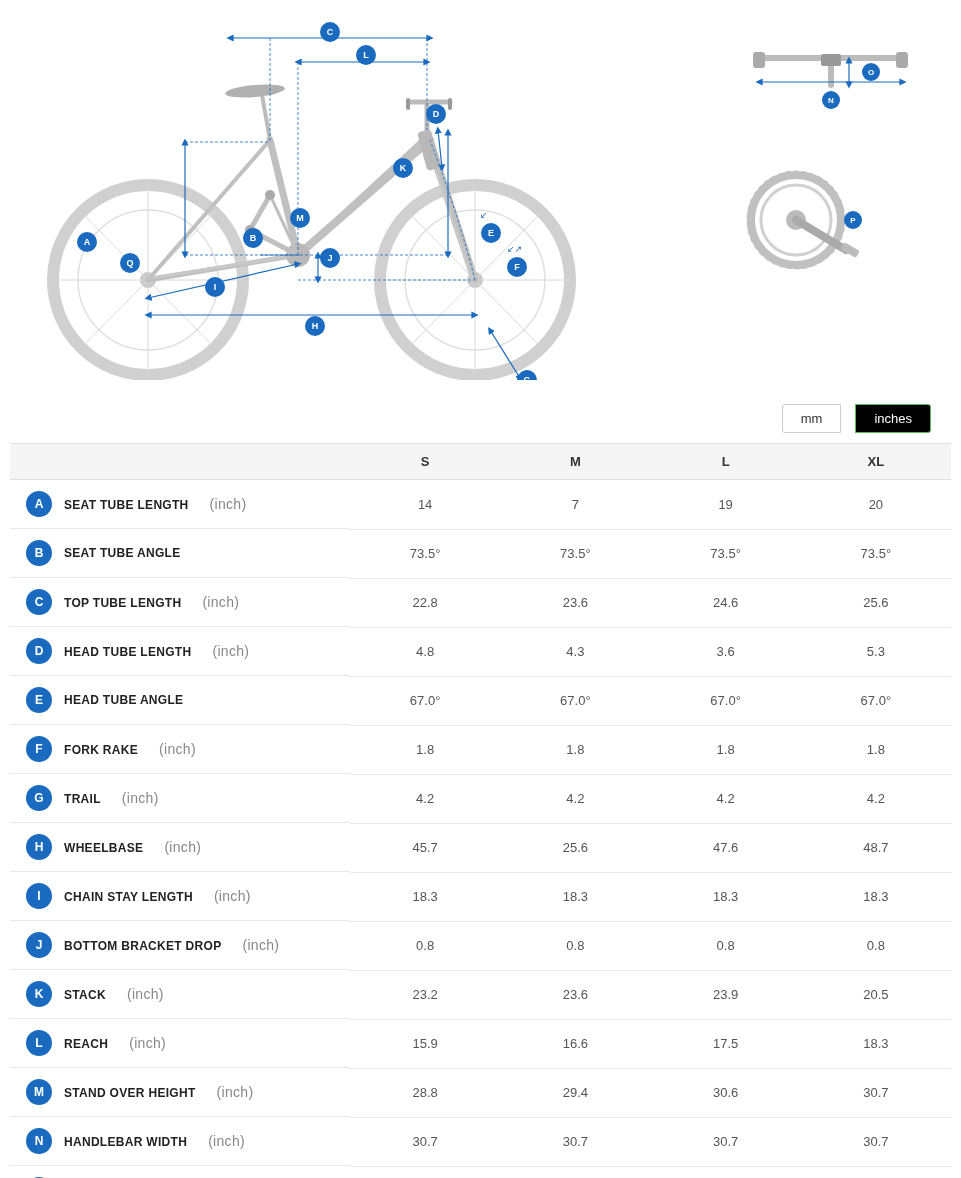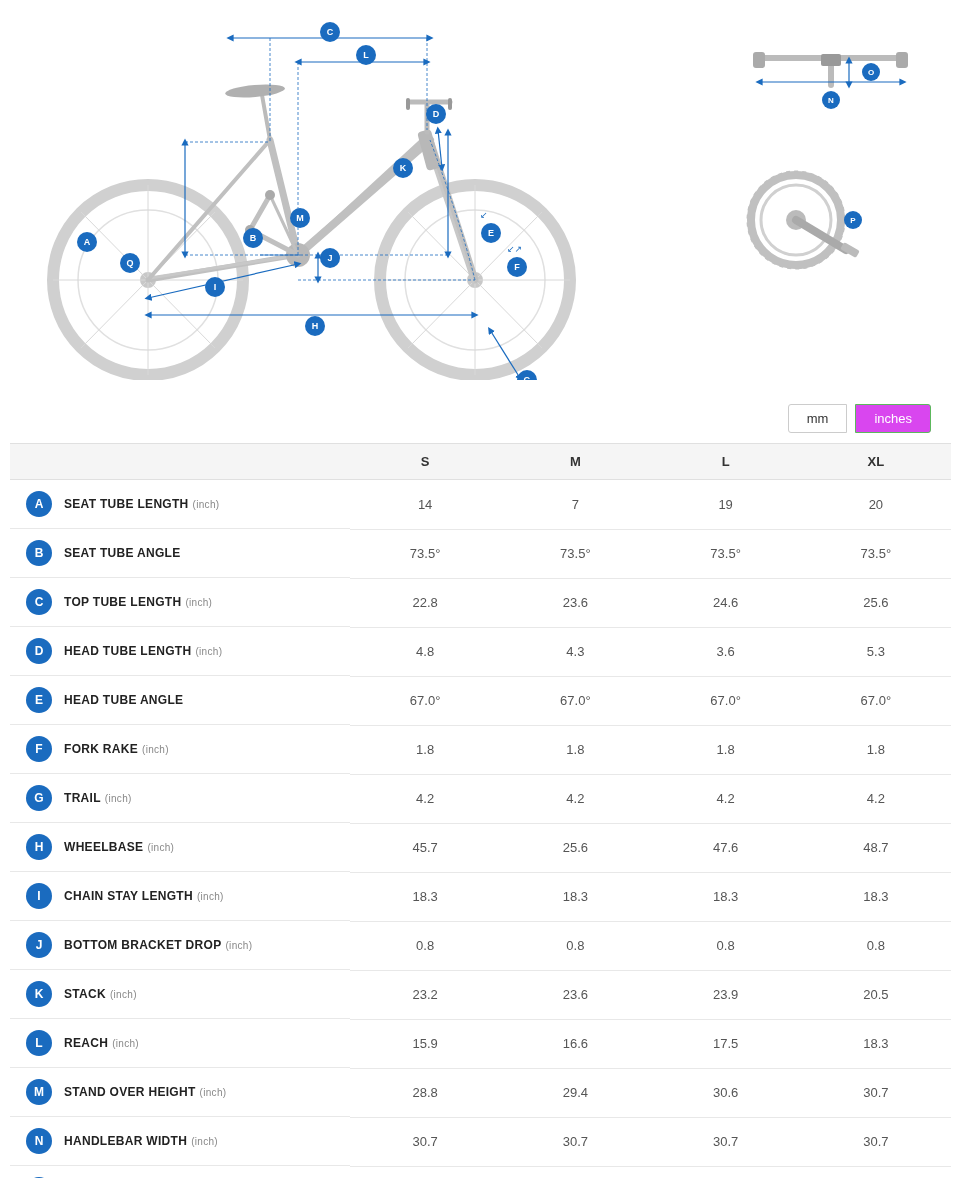--- a/index.html
+++ b/index.html
@@ -28,34 +28,34 @@
       flex-direction: column;
       gap: 20px;
       margin-left: 20px;
       margin-top: 10px;
     }
 
     .unit-toggle {
       display: flex;
       justify-content: flex-end;
       padding: 10px 30px 10px 46px;
-      gap: 8px;
+      gap: 14px;
     }
 
     .unit-btn {
       padding: 6px 18px;
       border: 1px solid #ccc;
       background: #fff;
       cursor: pointer;
       font-size: 13px;
       color: #333;
     }
 
     .unit-btn.active {
-      background: #d946ef;
+      background: #000000;
       color: #fff;
       border-color: #5cb85c;
     }
 
     .unit-btn:first-child {
       border-radius: 3px 0 0 3px;
     }
 
     .unit-btn:last-child {
       border-radius: 0 3px 3px 0;
@@ -118,23 +118,23 @@
     .row-label {
       font-weight: 700;
       font-size: 12px;
       text-transform: uppercase;
       color: #222;
       letter-spacing: 0.3px;
     }
 
     .row-label .unit-label {
       font-weight: 400;
-      font-size: 10px;
+      font-size: 14px;
       color: #888;
-      margin-left: 4px;
+      margin-left: 21px;
       text-transform: lowercase;
     }
 
     .table-wrapper {
       padding: 0 10px;
     }
   </style>
 </head>
 <body>
 

